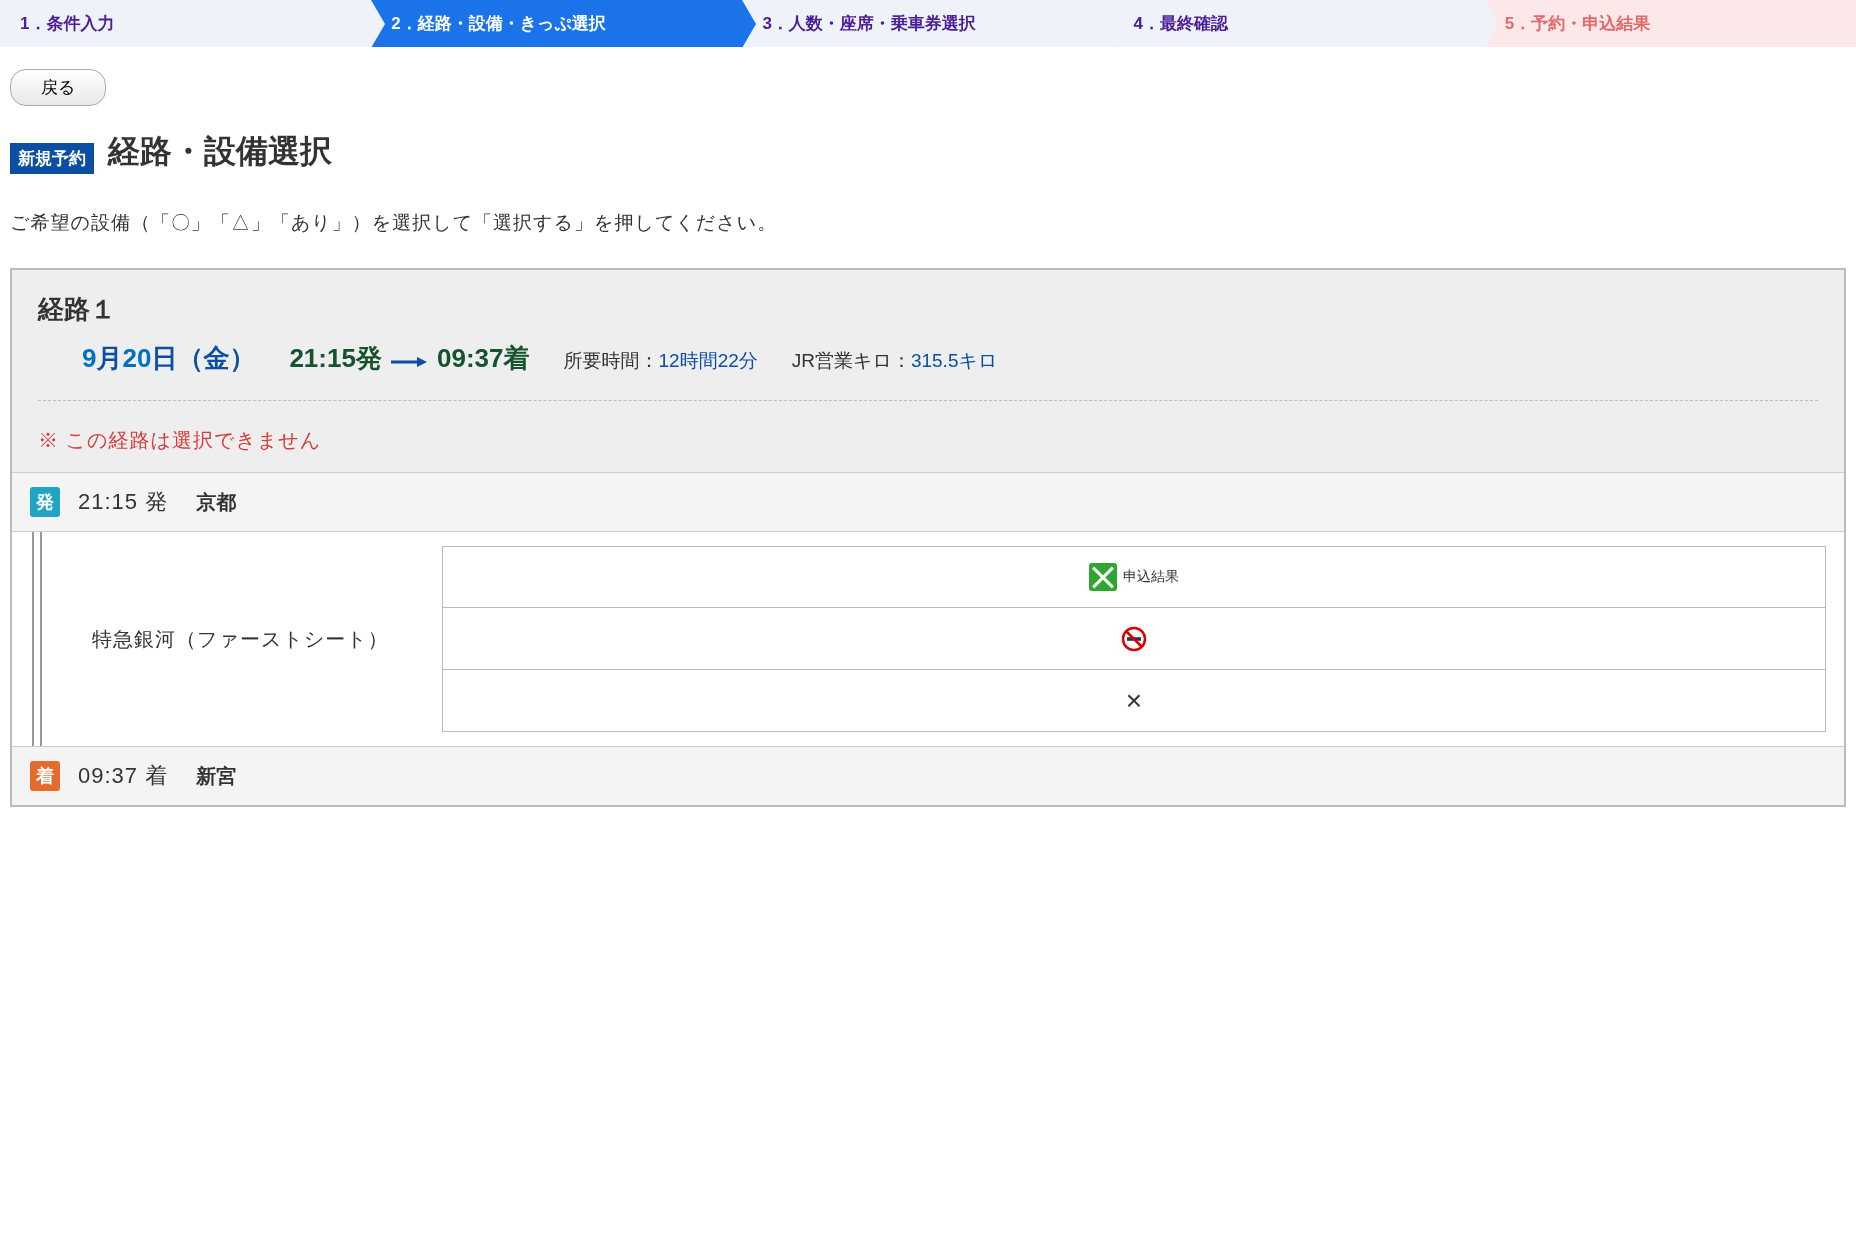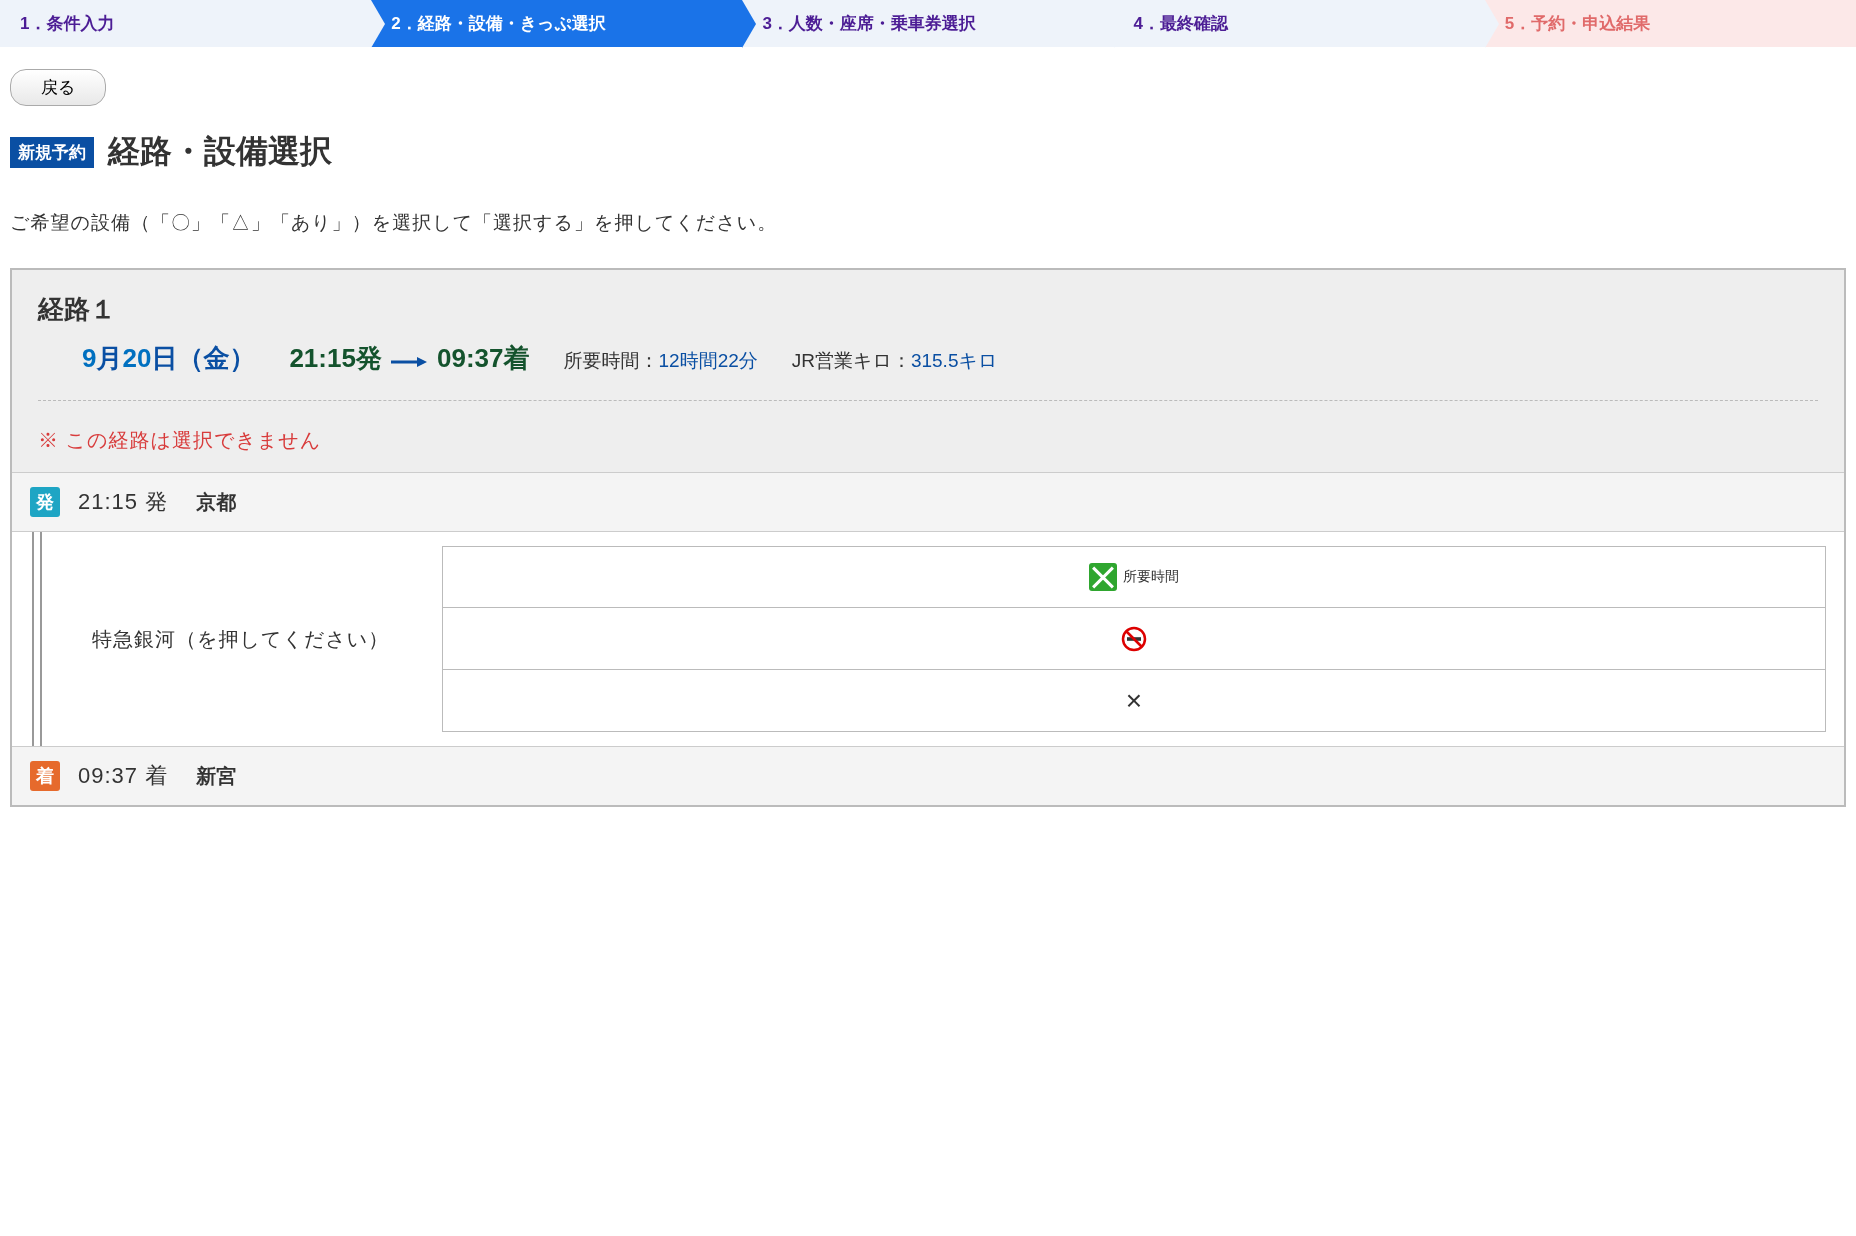--- a/index.html
+++ b/index.html
@@ -53,21 +53,21 @@
       padding: 6px 30px;
       border: 1px solid #aaa;
       border-radius: 16px 16px 16px 16px;
       background: linear-gradient(#fff, #e8e8e8);
       font-size: 17px;
       cursor: pointer;
     }
     
     .title-row {
       display: flex;
-      align-items: center;
+      align-items: flex-end;
       padding: 14px 10px 8px 10px;
       gap: 14px;
     }
     .badge-new {
       background: #0a4fa3;
       color: #fff;
       font-weight: bold;
       padding: 4px 8px;
       font-size: 17px;
     }
@@ -256,25 +256,25 @@
   </div>
 
   <div class="station-row">
     <span class="station-badge badge-dep">発</span>
     <span class="station-time">21:15 発</span>
     <span class="station-name">京都</span>
   </div>
 
   <div class="segment">
     <div class="segment-track"></div>
-    <div class="segment-name">特急銀河（を押してください）</div>
+    <div class="segment-name">特急銀河（ファーストシート）</div>
     <div class="segment-options">
       <div class="option-row">
         <span class="green-icon"></span>
-        <span class="green-label">所要時間</span>
+        <span class="green-label">申込結果</span>
       </div>
       <div class="option-row">
         <svg class="nosmoking-icon" viewBox="0 0 26 26">
           <circle cx="13" cy="13" r="11" fill="none" stroke="#d00" stroke-width="2.5"></circle>
           <rect x="6" y="11.2" width="14" height="3.6" fill="#333"></rect>
           <line x1="5" y1="5" x2="21" y2="21" stroke="#d00" stroke-width="2.5"></line>
         </svg>
       </div>
       <div class="option-row">
         <span class="x-icon">×</span>

